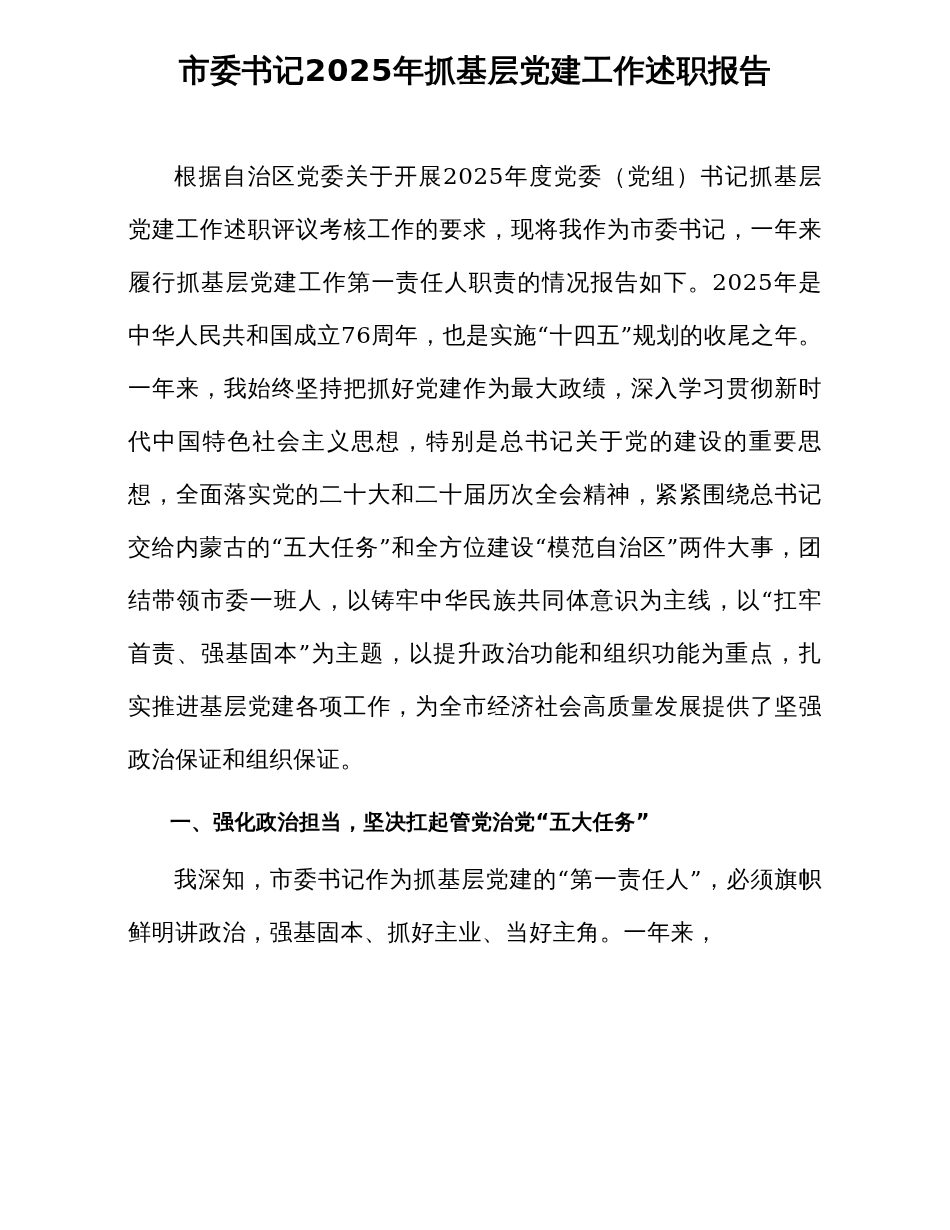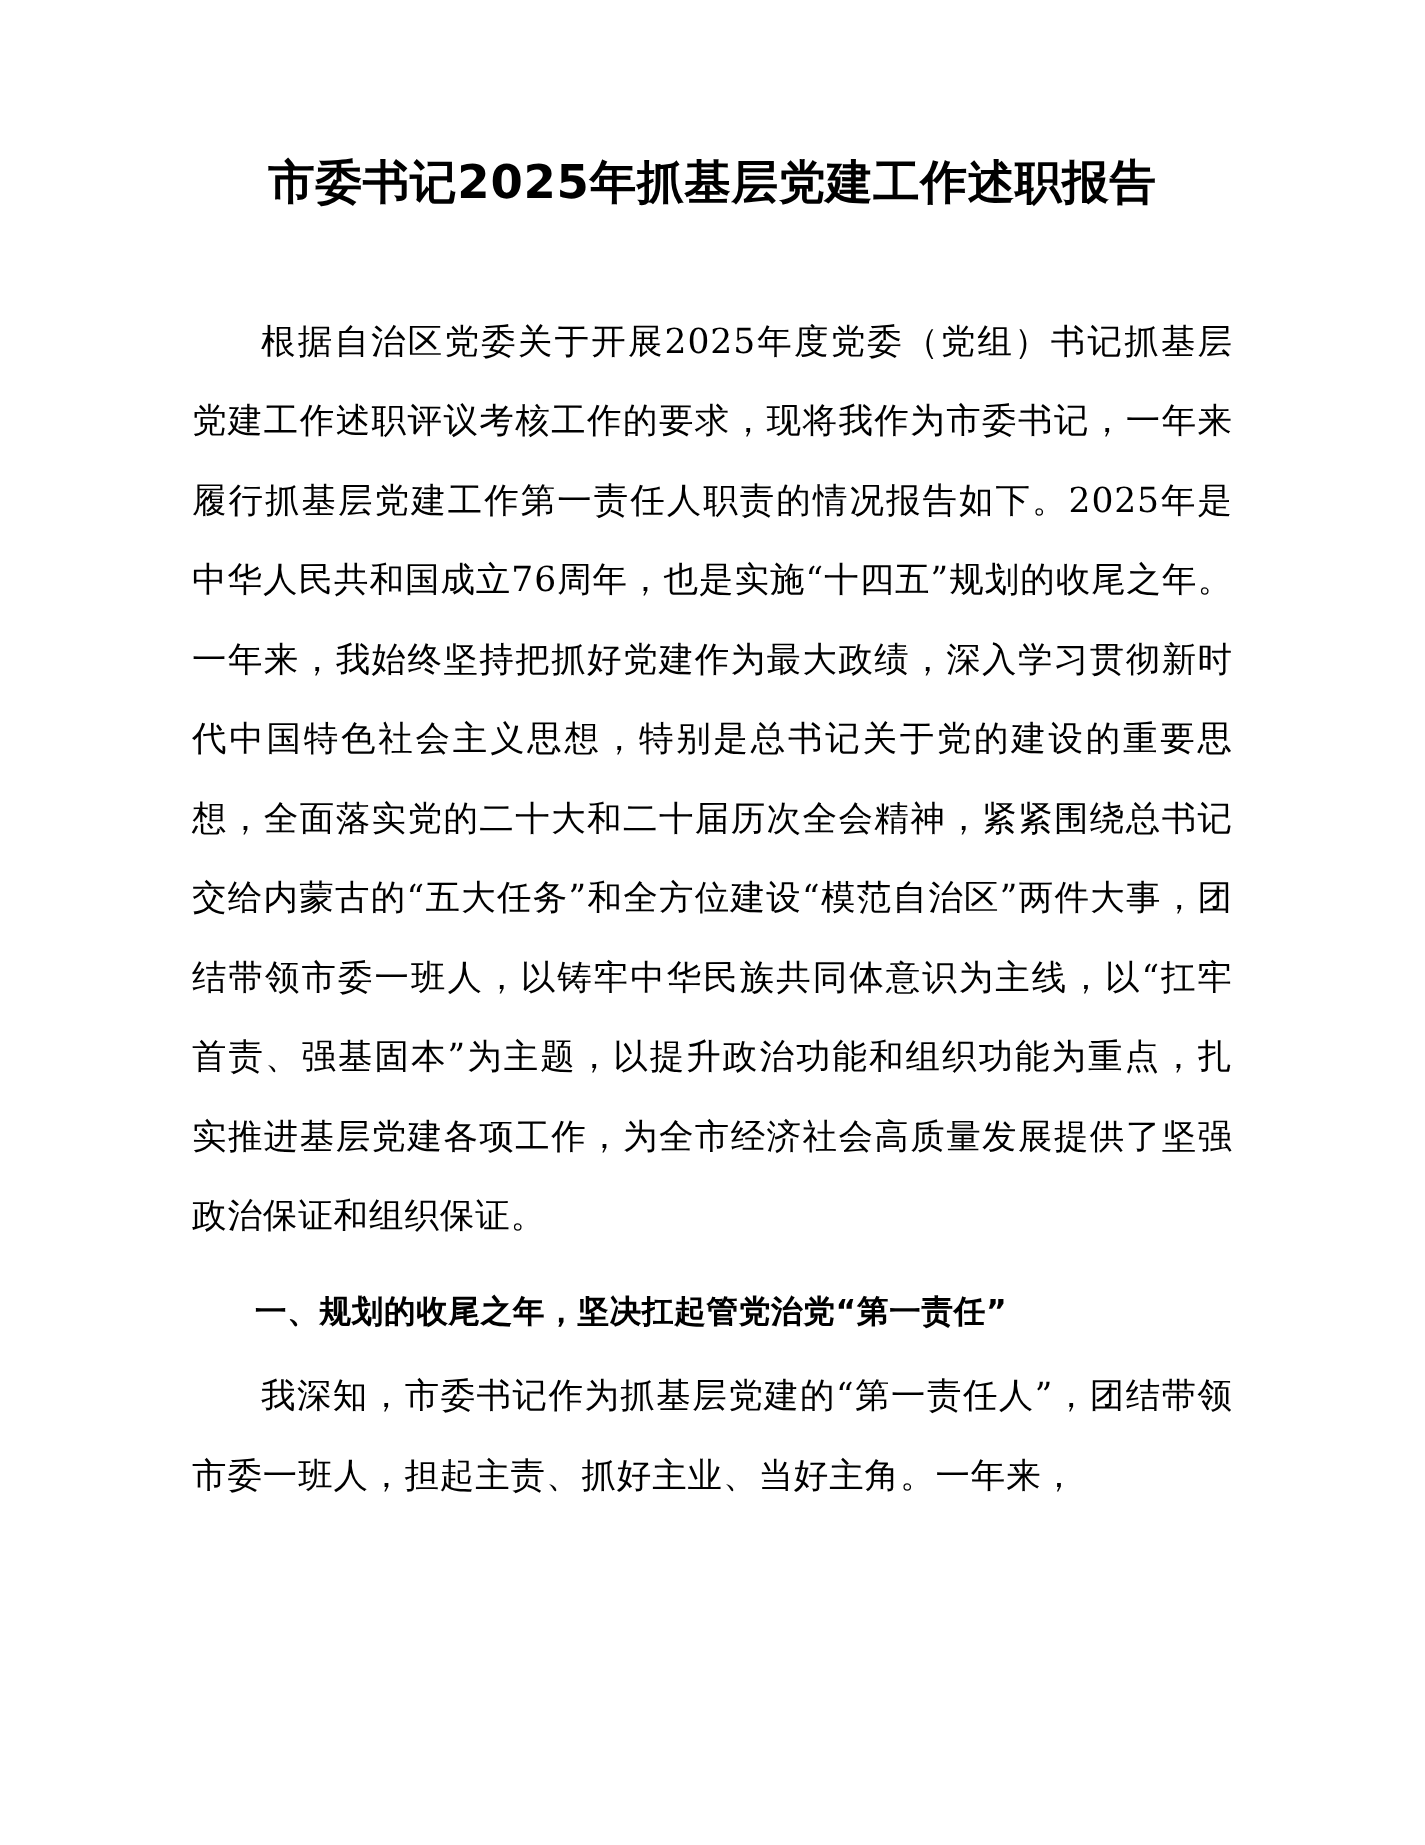--- a/index.html
+++ b/index.html
@@ -11,21 +11,21 @@
     width: 950px;
     height: 1230px;
     overflow: hidden;
     font-family: "DejaVu Serif", "Liberation Serif", serif;
     color: #000000;
   }
   .page {
     width: 950px;
     height: 1230px;
     box-sizing: border-box;
-    padding: 100px 128px 0 128px;
+    padding: 48px 128px 0 128px;
     position: relative;
   }
   .doc-title {
     font-family: "DejaVu Sans", "Liberation Sans", sans-serif;
     font-weight: bold;
     font-size: 31px;
     line-height: 44px;
     text-align: center;
     letter-spacing: 0.5px;
     margin: 0 0 58px 0;
@@ -53,17 +53,17 @@
 </style>
 </head>
 <body>
 
 <div class="page">
 
   <h1 class="doc-title">市委书记2025年抓基层党建工作述职报告</h1>
 
   <p class="body-para">根据自治区党委关于开展2025年度党委（党组）书记抓基层党建工作述职评议考核工作的要求，现将我作为市委书记，一年来履行抓基层党建工作第一责任人职责的情况报告如下。2025年是中华人民共和国成立76周年，也是实施“十四五”规划的收尾之年。一年来，我始终坚持把抓好党建作为最大政绩，深入学习贯彻新时代中国特色社会主义思想，特别是总书记关于党的建设的重要思想，全面落实党的二十大和二十届历次全会精神，紧紧围绕总书记交给内蒙古的“五大任务”和全方位建设“模范自治区”两件大事，团结带领市委一班人，以铸牢中华民族共同体意识为主线，以“扛牢首责、强基固本”为主题，以提升政治功能和组织功能为重点，扎实推进基层党建各项工作，为全市经济社会高质量发展提供了坚强政治保证和组织保证。</p>
 
-  <h2 class="section-heading">一、规划的收尾之年，坚决扛起管党治党“第一责任”</h2>
+  <h2 class="section-heading">一、强化政治担当，坚决扛起管党治党“五大任务”</h2>
 
-  <p class="body-para">我深知，市委书记作为抓基层党建的“第一责任人”，团结带领市委一班人，担起主责、抓好主业、当好主角。一年来，</p>
+  <p class="body-para">我深知，市委书记作为抓基层党建的“第一责任人”，必须旗帜鲜明讲政治，强基固本、抓好主业、当好主角。一年来，</p>
 
 </div>
 
 </body></html>

